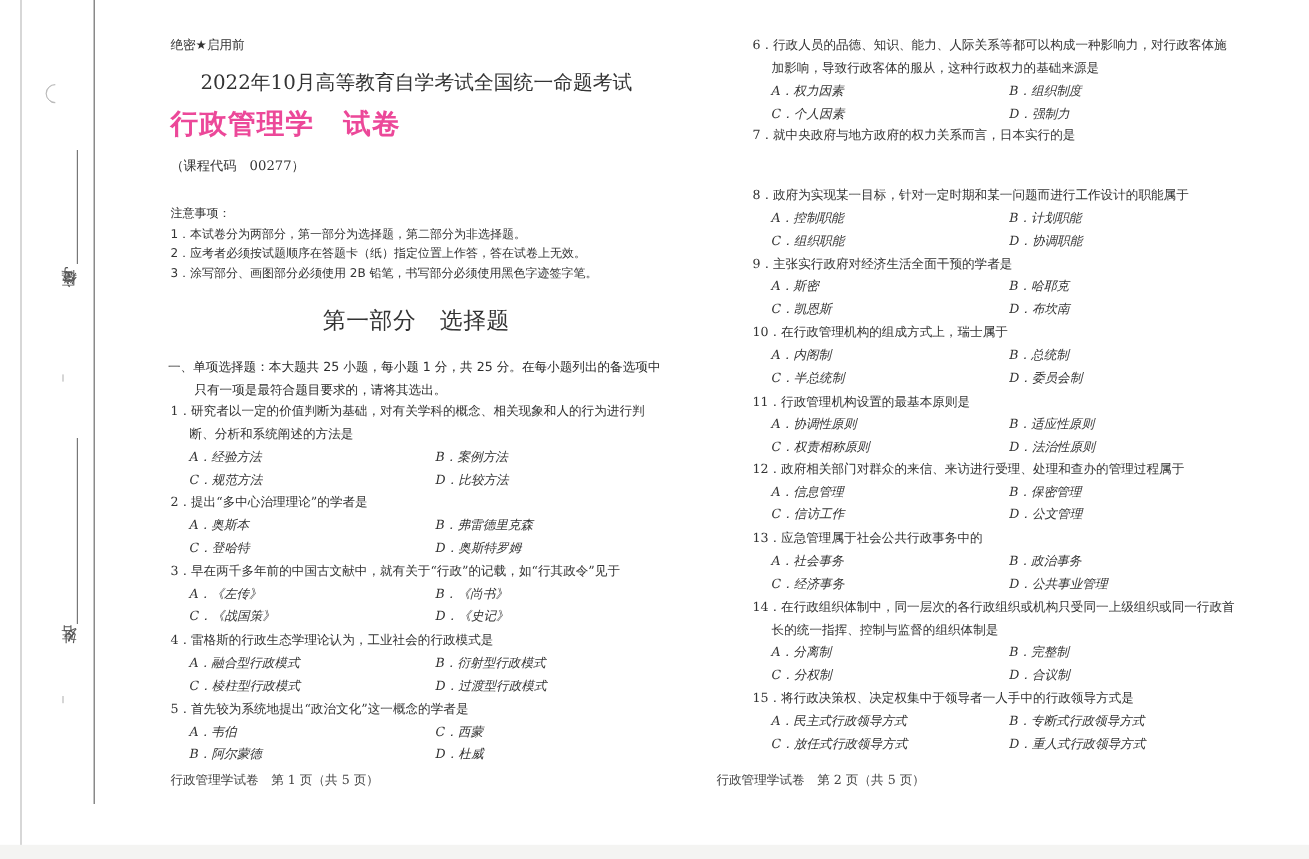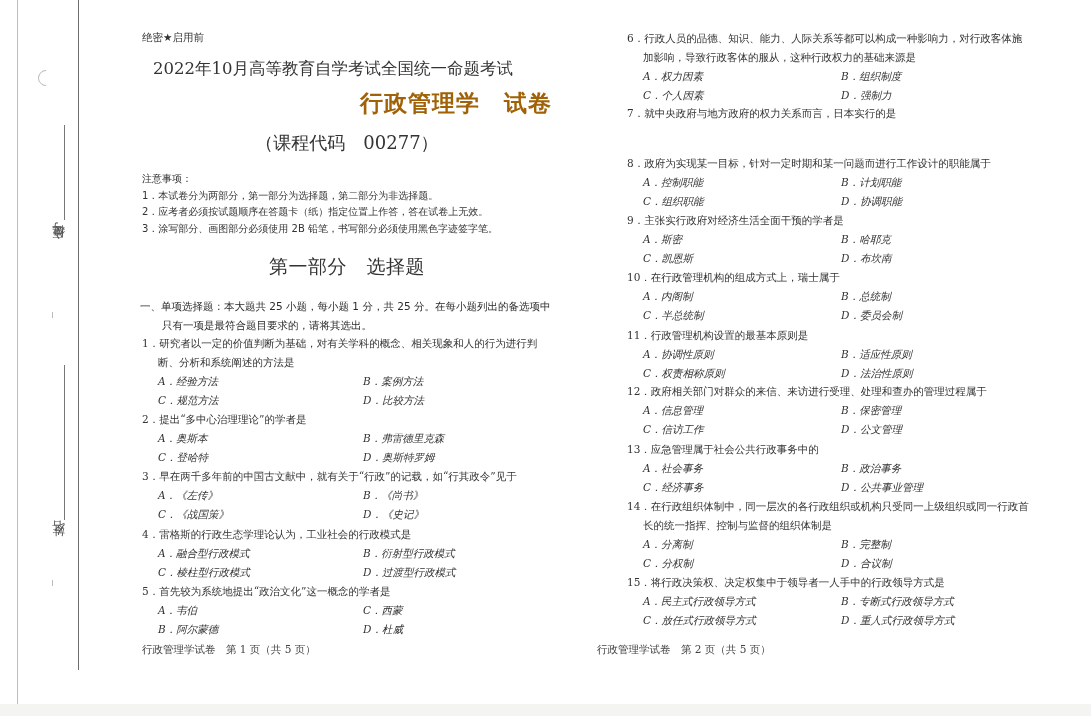--- a/index.html
+++ b/index.html
@@ -40,23 +40,23 @@
   .tick {
     position: absolute; left: 52px; width: 1px; height: 6px; background: #bbb;
   }
 
   
   .page { position: absolute; top: 0; }
   .page-left { left: 142px; width: 410px; }
   .page-right { left: 627px; width: 420px; }
 
   .secret { position: absolute; top: 31px; left: 0; font-size: 10.5px; font-family: "DejaVu Sans", sans-serif; color:#333; }
-  .exam-title { position: absolute; top: 58px; left: 11px; width: 410px; font-size: 16.5px; color:#333; }
-  .subject-title { position: absolute; top: 88px; left: 0; width: 410px; text-align: right; font-size: 23px; font-weight: bold; font-family: Liberation Serif, serif; letter-spacing: 1px; color:#a16207; }
-  .course-code { position: absolute; top: 131px; left: 0; width: 410px; text-align: center; font-size: 18px; color:#333; }
+  .exam-title { position: absolute; top: 58px; left: 0; width: 410px; text-align: center; font-size: 16.5px; color:#333; }
+  .subject-title { position: absolute; top: 88px; left: 0; width: 410px; text-align: left; font-size: 23px; font-weight: bold; font-family: Liberation Serif, serif; letter-spacing: 1px; color:#ec4899; }
+  .course-code { position: absolute; top: 131px; left: 0; width: 410px; text-align: left; font-size: 11px; color:#333; }
 
   .notes { position: absolute; top: 171px; left: 0; font-size: 10px; font-family: "DejaVu Sans", sans-serif; line-height: 16.5px; color:#333; }
   .notes .note-head { margin-bottom: 0px; }
 
   .part-title { position: absolute; top: 254px; left: 0; width: 410px; text-align: center; font-size: 19px; font-family: "DejaVu Sans", sans-serif; color:#333; letter-spacing: 0.5px; }
 
   .section-head { position: absolute; top: 297px; left: -2px; width: 412px; font-size: 10.5px; font-family: "DejaVu Sans", sans-serif; line-height: 19px; color:#2a2a2a; }
   .section-head .cont { padding-left: 22px; }
 
   .q { position: absolute; left: 0; font-size: 10.5px; line-height: 19px; color:#333; }

